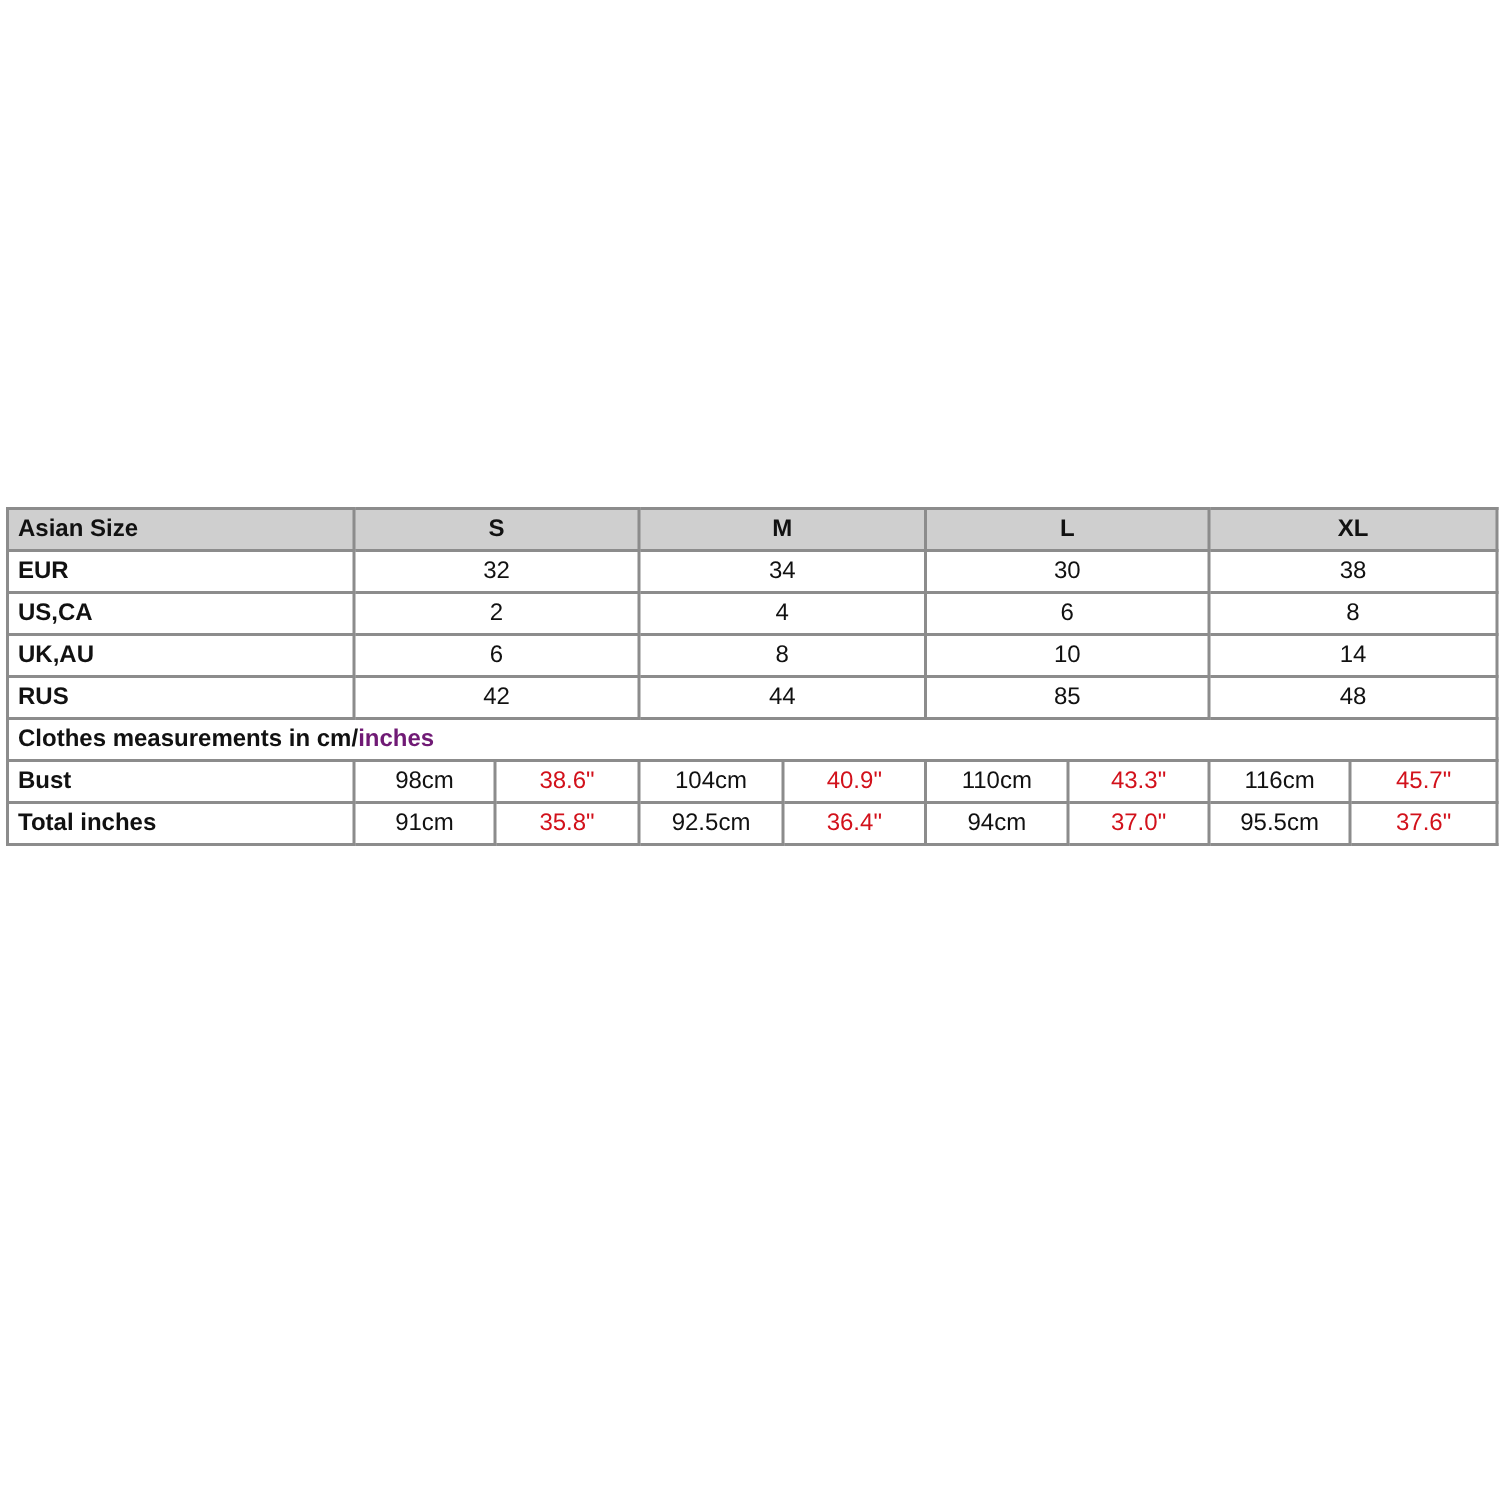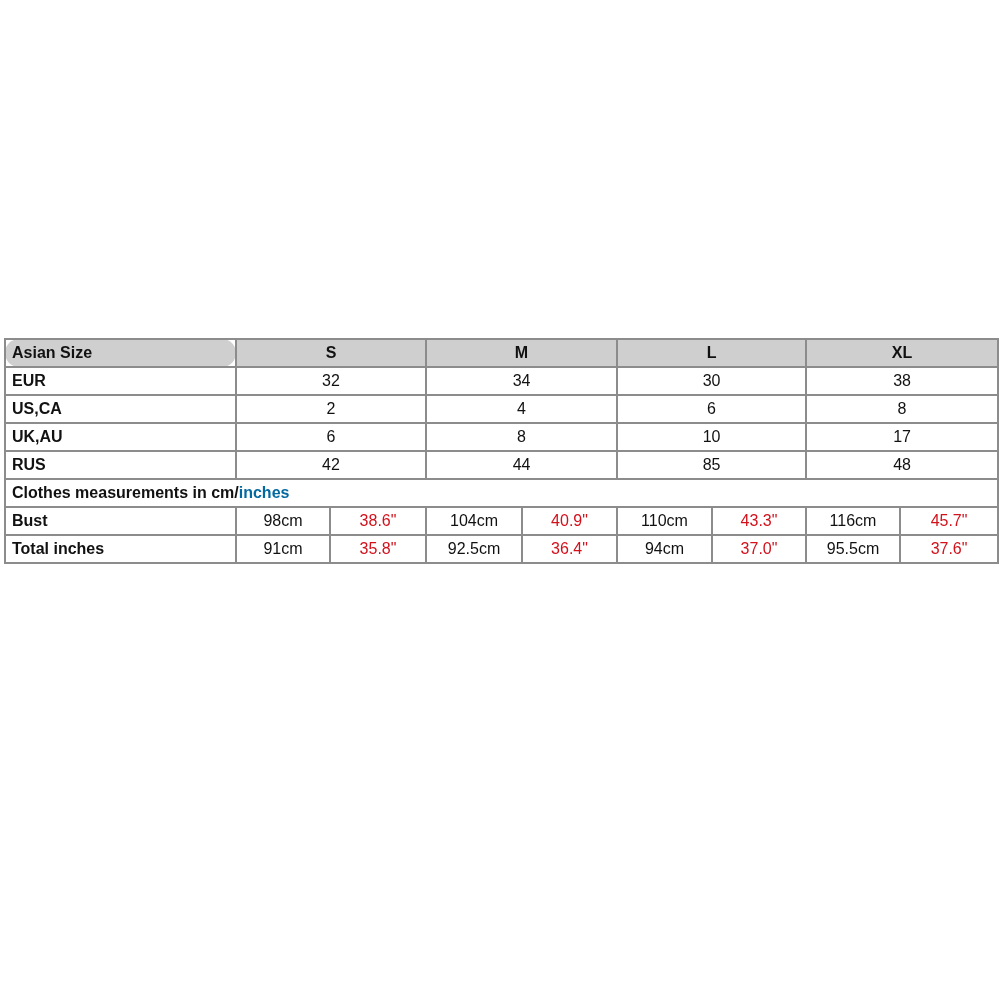--- a/index.html
+++ b/index.html
@@ -3,25 +3,25 @@
 <meta charset="utf-8">
 <style>
   html, body { margin: 0; padding: 0; background: #ffffff; }
   body { width: 1000px; height: 1000px; position: relative; overflow: hidden;
          font-family: "Liberation Sans", sans-serif; }
   table.size { position: absolute; left: 4px; top: 338px; width: 993px;
                border-collapse: collapse; table-layout: fixed;
                border: 2px solid #8c8c8c; }
   table.size td { border: 2px solid #8c8c8c; height: 26px; padding: 0;
                   font-size: 16px; color: #111; text-align: center; vertical-align: middle; }
-  table.size td.label { text-align: left; padding-left: 6px; font-weight: bold; border-radius: 14px; }
+  table.size td.label { text-align: left; padding-left: 6px; font-weight: bold; }
   tr.head td { background: #cfcfcf; font-weight: bold; }
   td.inch { color: #d2111b !important; }
   td.section { text-align: left !important; padding-left: 6px !important; font-weight: bold; }
-  .red { color: #0369a1; }
+  .red { color: #701a75; }
 </style>
 </head>
 <body>
 
 <table class="size">
   <colgroup>
     <col style="width:231px">
     <col style="width:94px">
       <col style="width:96px">
     <col style="width:96px">
@@ -51,21 +51,21 @@
     <td colspan="2">2</td>
     <td colspan="2">4</td>
     <td colspan="2">6</td>
     <td colspan="2">8</td>
   </tr>
   <tr>
     <td class="label">UK,AU</td>
     <td colspan="2">6</td>
     <td colspan="2">8</td>
     <td colspan="2">10</td>
-    <td colspan="2">17</td>
+    <td colspan="2">14</td>
   </tr>
   <tr>
     <td class="label">RUS</td>
     <td colspan="2">42</td>
     <td colspan="2">44</td>
     <td colspan="2">85</td>
     <td colspan="2">48</td>
   </tr>
   <tr>
     <td colspan="9" class="section"><span>Clothes measurements in cm/</span><span class="red">inches</span></td>

